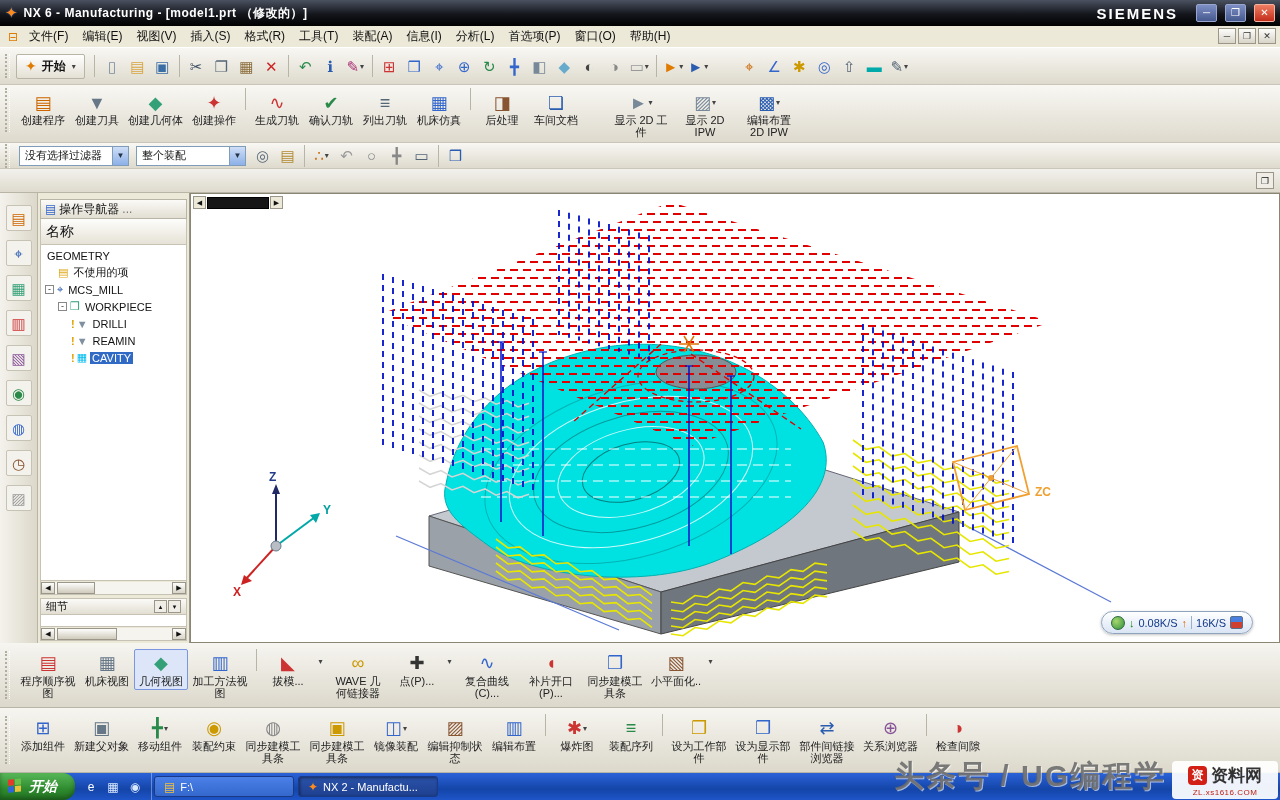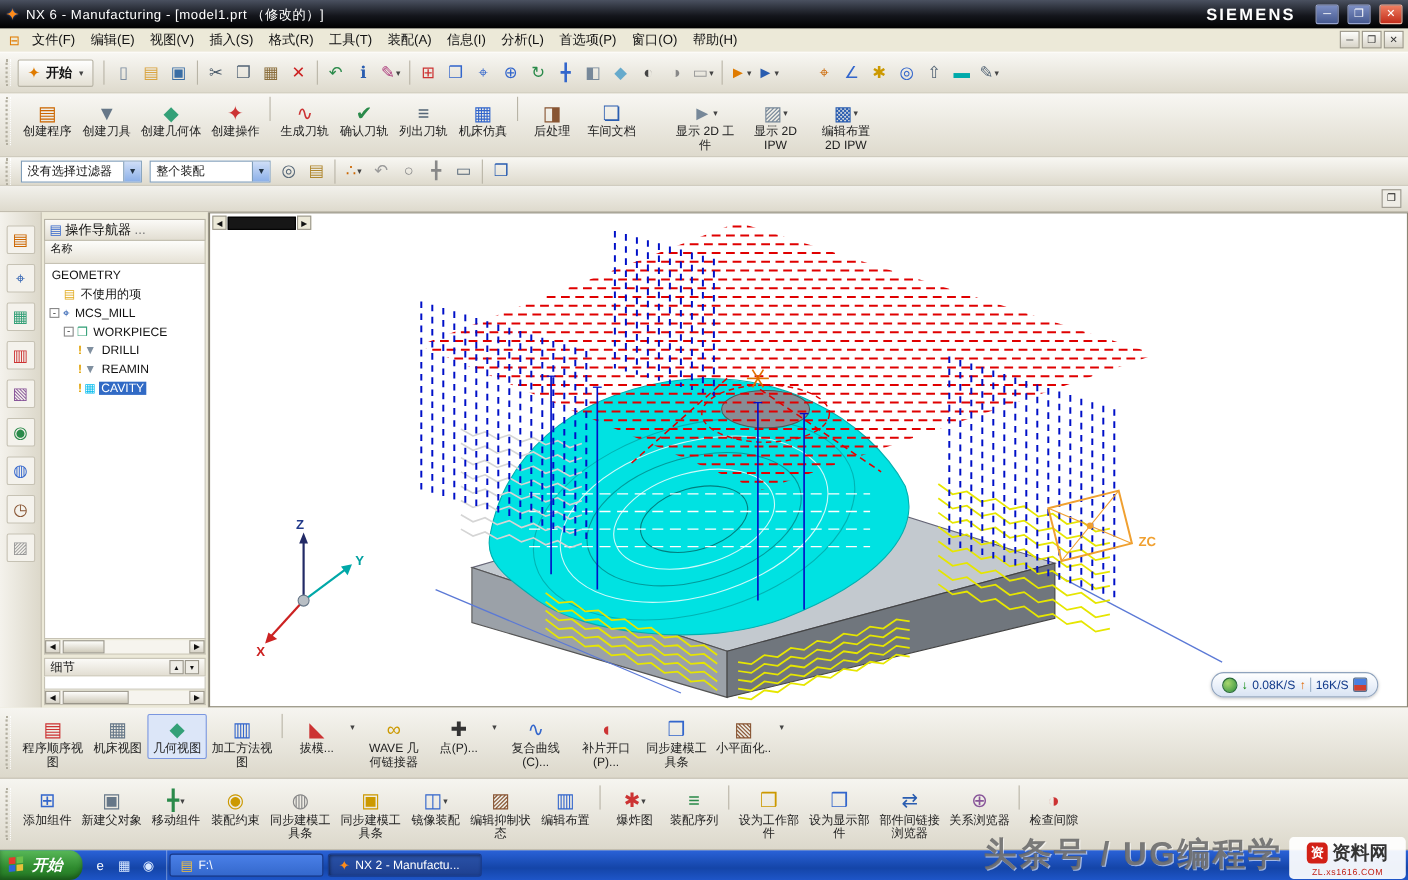--- a/index.html
+++ b/index.html
@@ -3,21 +3,21 @@
 <meta charset="utf-8">
 <style>
 *{box-sizing:border-box;margin:0;padding:0}
 body{width:1280px;height:800px;overflow:hidden;position:relative;background:#ece9d8;
   font-family:"Liberation Sans","DejaVu Sans",sans-serif;font-size:12px;color:#111}
 
 
 .titlebar{height:26px;background:linear-gradient(#4a5160,#14161c 55%,#000);color:#fff;
   display:flex;align-items:center;padding:0 5px;gap:6px}
 .nx-logo{font-size:15px;color:#ff8c1a;text-shadow:0 0 2px #36c}
-.titletext{font-weight:normal;font-size:12px;letter-spacing:.5px}
+.titletext{font-weight:bold;font-size:12px;letter-spacing:.5px}
 .brand{margin-left:auto;font-weight:bold;font-size:15px;letter-spacing:2px;margin-right:10px}
 .win-btn{width:21px;height:18px;margin-left:2px;display:flex;align-items:center;justify-content:center;
   color:#fff;font-size:10px;border:1px solid #9aa6cf;border-radius:2px;line-height:1}
 .btn-min,.btn-max{background:linear-gradient(#7d8fc4,#46598f)}
 .btn-close{background:linear-gradient(#ef7f62,#c22d1a);border-color:#f3b3a0}
 
 
 .menubar{height:22px;display:flex;align-items:center;background:#ece9d8;border-bottom:1px solid #fff;
   padding-left:8px;position:relative}
 .menu-item{padding:3px 7px;white-space:nowrap}
@@ -62,22 +62,22 @@
 .main{display:flex;height:450px;background:#ece9d8;position:relative}
 .rstrip{width:38px;background:linear-gradient(90deg,#f4f2ec,#dcd8ca);border-right:1px solid #b8b4a6;
   display:flex;flex-direction:column;align-items:center;padding-top:12px;gap:9px;flex:none}
 .rstrip .icon-btn{border:1px solid #c6c2b4;background:#f4f2ec;width:26px;height:26px}
 
 .nav{width:152px;background:#ece9d8;border-right:1px solid #9a968a;display:flex;flex-direction:column;
   padding:6px 2px 2px;flex:none}
 .nav-header{display:flex;align-items:center;gap:3px;height:20px;border:1px solid #b8b4a6;
   background:linear-gradient(#fbfaf7,#e2ded2);padding:0 4px}
 .nav-header .glyph{font-size:12px}
-.nav-col{height:21px;background:linear-gradient(#fdfdfb,#e6e2d6);border:1px solid #c6c2b4;border-top:none;
-  display:flex;align-items:flex-start;padding:0 5px;font-size:10px}
+.nav-col{height:26px;background:linear-gradient(#fdfdfb,#e6e2d6);border:1px solid #c6c2b4;border-top:none;
+  display:flex;align-items:center;padding:0 5px;font-size:14px}
 .tree{flex:1;background:#fff;border:1px solid #c6c2b4;border-top:none;overflow:hidden;padding-top:2px}
 .tree-row{display:flex;align-items:center;height:17px;white-space:nowrap;overflow:hidden}
 .expander{width:9px;height:9px;border:1px solid #888;background:#fff;font-size:9px;line-height:7px;
   text-align:center;margin-right:3px;flex:none;color:#333}
 .tree-icon{font-size:11px;margin-right:3px;flex:none}
 .status-mark{color:#e0a000;font-weight:bold;font-size:11px;margin-right:2px;flex:none}
 .tree-label{font-size:11px;padding:0 2px}
 .tree-row.selected .tree-label{background:#316ac5;color:#fff}
 .hscroll{height:14px;display:flex;align-items:center;background:#ece9d8;border:1px solid #c6c2b4;border-top:none}
 .hs-btn{width:14px;height:12px;background:linear-gradient(#fdfdfb,#d8d4c8);border:1px solid #9a968a;

